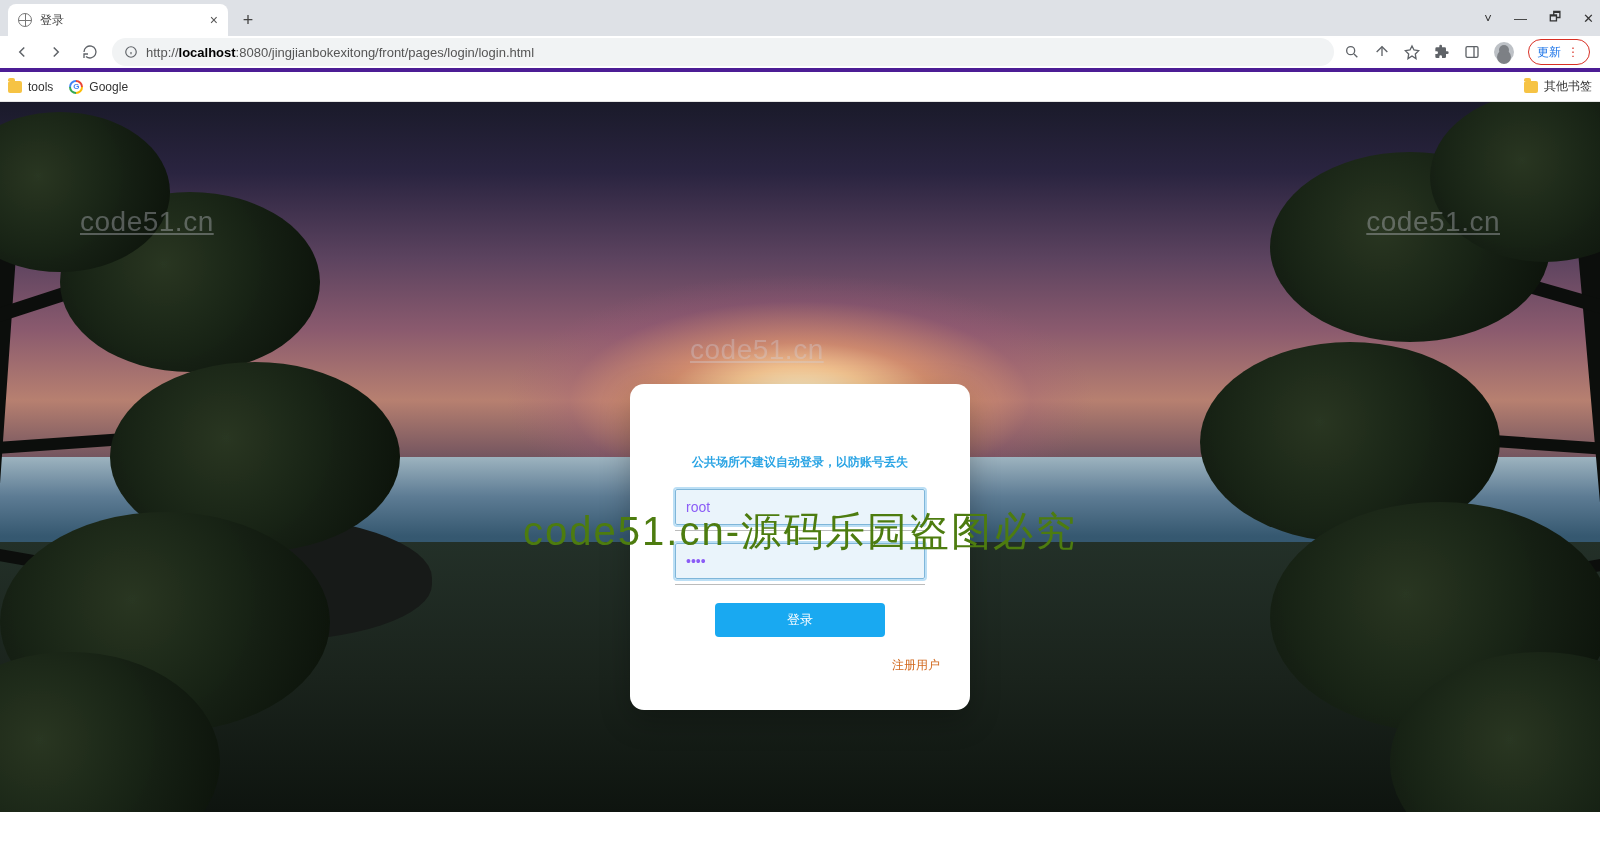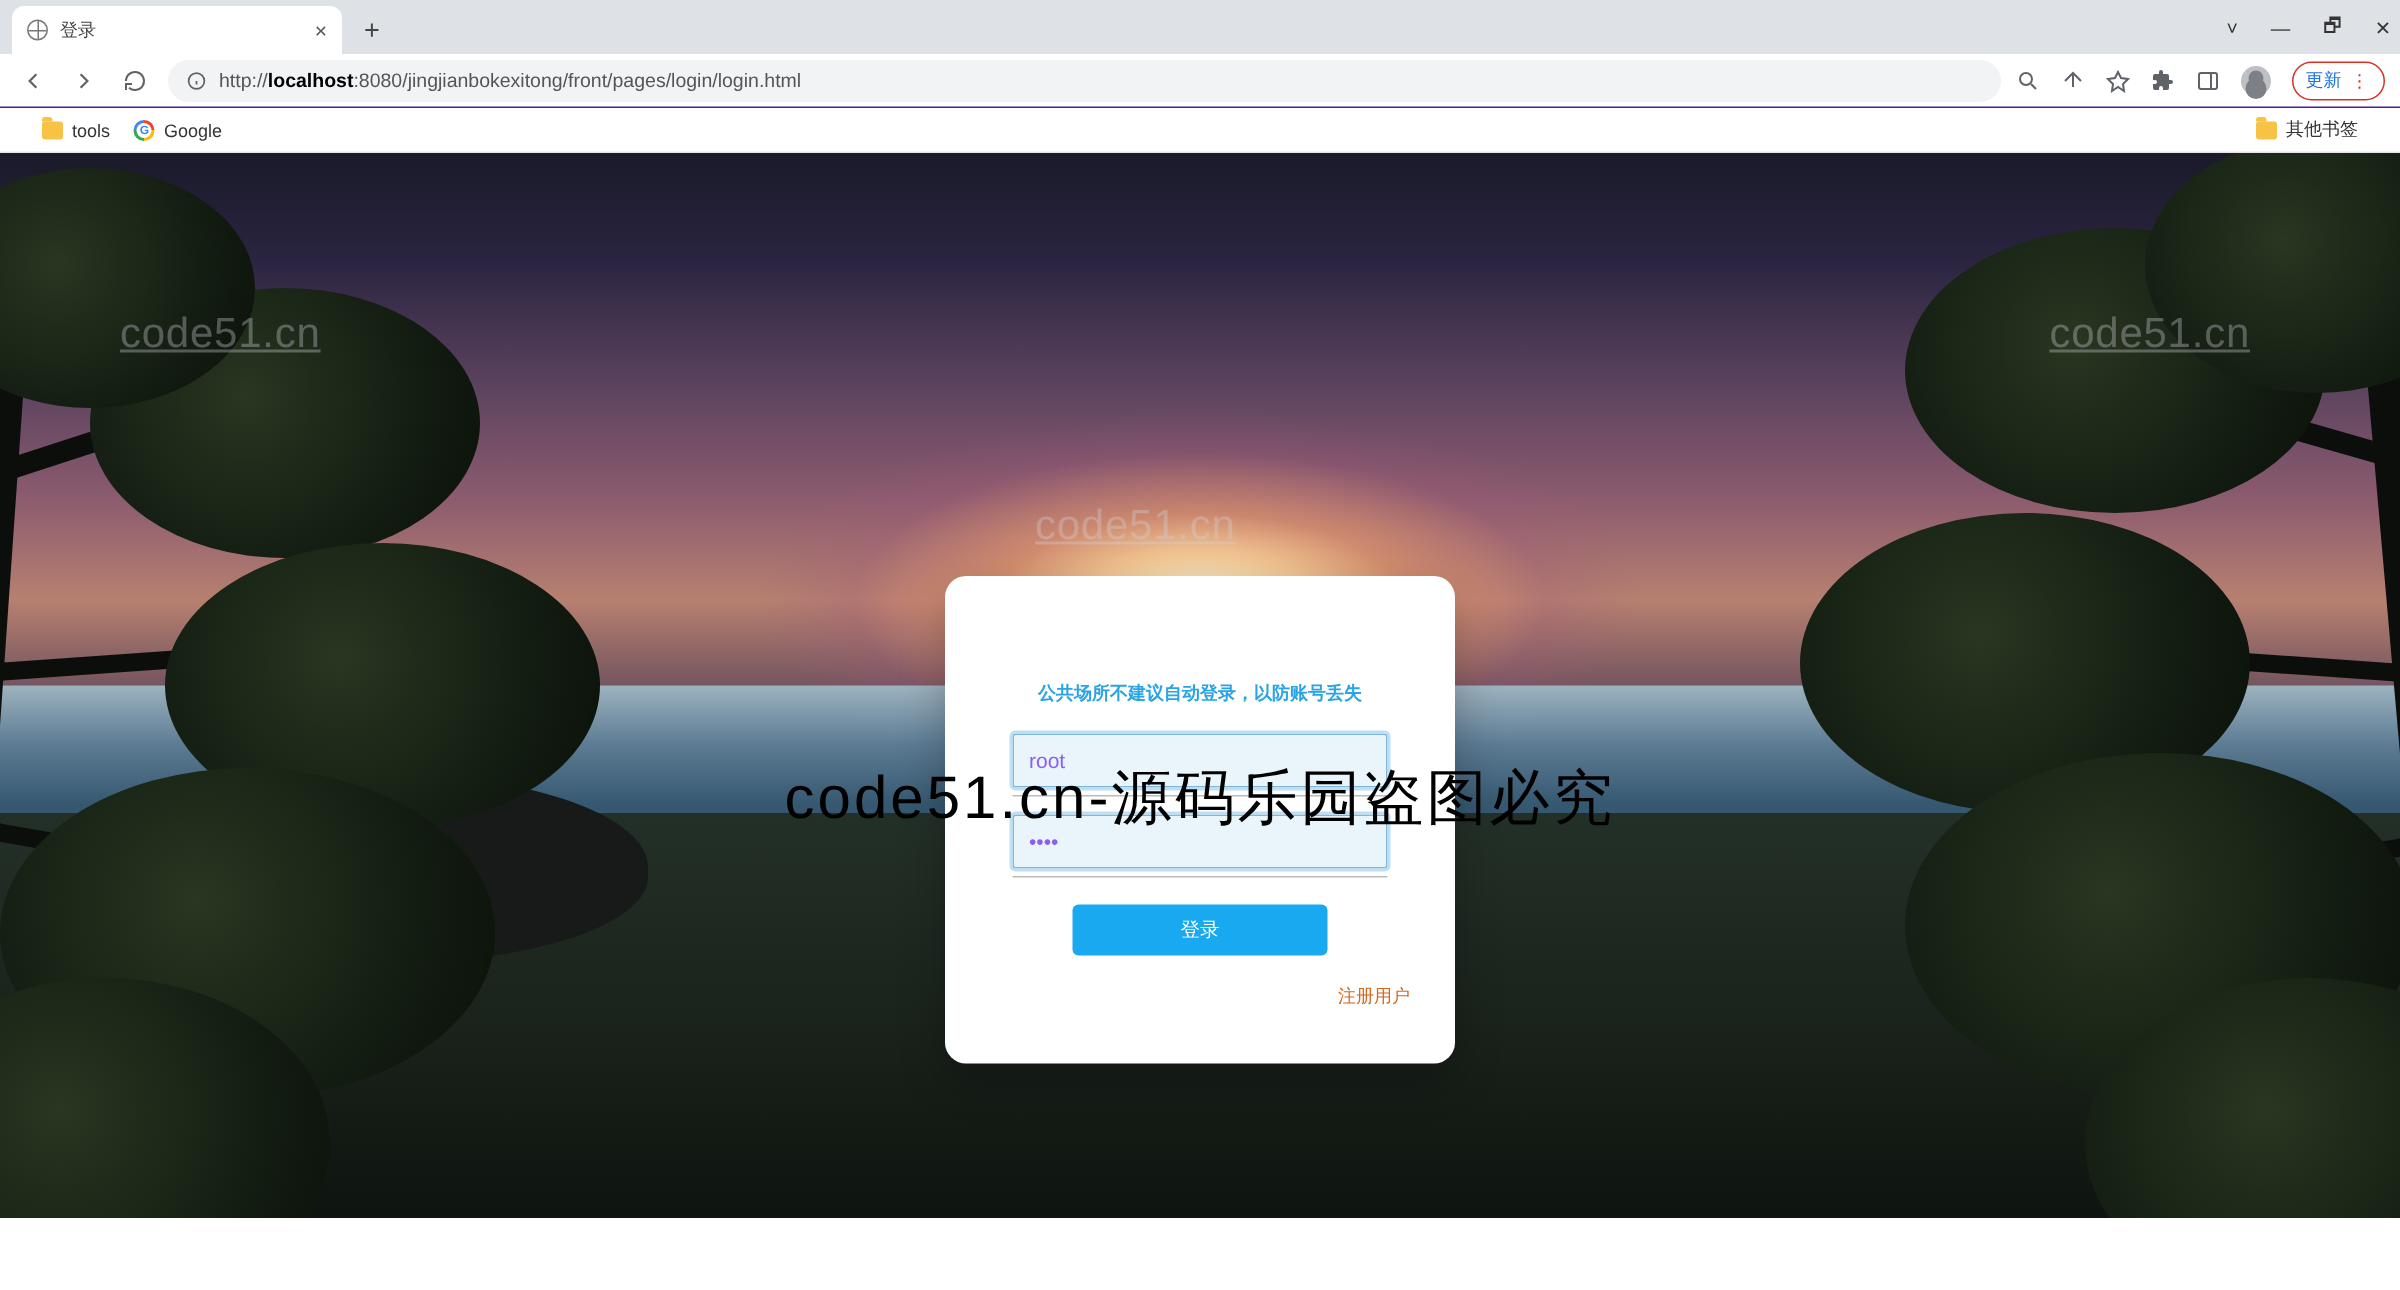--- a/index.html
+++ b/index.html
@@ -7,31 +7,31 @@
 
   
   .chrome { width:100%; height:812px; display:flex; flex-direction:column; }
   .tabbar { height:36px; background:#dee1e6; display:flex; align-items:flex-end; padding:0 8px; position:relative; }
   .tab { background:#fff; height:32px; min-width:220px; border-radius:8px 8px 0 0; display:flex; align-items:center; padding:0 10px; font-size:12px; color:#444; gap:8px; position:relative; }
   .tab .closex { margin-left:auto; font-size:14px; color:#555; cursor:pointer; }
   .newtab { width:28px; height:28px; display:flex; align-items:center; justify-content:center; color:#444; font-size:18px; margin-left:6px; margin-bottom:2px; cursor:pointer; }
   .win-controls { position:absolute; right:6px; top:0; height:36px; display:flex; align-items:center; gap:22px; color:#333; }
   .win-controls span { font-size:13px; cursor:pointer; }
 
-  .addrbar { height:36px; background:#fff; display:flex; align-items:center; padding:0 10px; gap:10px; border-bottom:1px solid #4c1d95; }
+  .addrbar { height:36px; background:#fff; display:flex; align-items:center; padding:0 10px; gap:10px; border-bottom:4px solid #4c1d95; }
   .navbtn { width:24px; height:24px; display:flex; align-items:center; justify-content:center; color:#5f6368; cursor:pointer; }
   .omnibox { flex:1; height:28px; background:#f1f3f4; border-radius:14px; display:flex; align-items:center; padding:0 12px; gap:8px; font-size:13px; color:#555; }
   .omnibox .url { flex:1; white-space:nowrap; overflow:hidden; text-overflow:ellipsis; }
   .omnibox .url b { color:#000; font-weight:600; }
   .right-icons { display:flex; align-items:center; gap:14px; color:#5f6368; }
   .right-icons span, .right-icons div { cursor:pointer; display:flex; align-items:center; justify-content:center; }
   .update-btn { border:1px solid #d93025; color:#1a73e8; border-radius:14px; height:26px; padding:0 10px 0 8px; font-size:12px; display:flex; align-items:center; gap:4px; }
   .update-btn::after { content:"⋮"; color:#d93025; margin-left:2px; }
 
-  .bookmarks { height:30px; background:#fff; display:flex; align-items:center; padding:0 28px; gap:16px; font-size:12px; color:#333; border-bottom:1px solid #e5e5e5; }
+  .bookmarks { height:30px; background:#fff; display:flex; align-items:center; padding:0 8px; gap:16px; font-size:12px; color:#333; border-bottom:1px solid #e5e5e5; }
   .bm { display:flex; align-items:center; gap:6px; cursor:pointer; }
   .bm-folder { width:14px; height:12px; background:#f6c344; border-radius:2px; position:relative; }
   .bm-folder::before { content:""; position:absolute; top:-3px; left:0; width:7px; height:3px; background:#f6c344; border-radius:2px 2px 0 0; }
   .bm-right { margin-left:auto;text-align:right; }
 
   
   .viewport { flex:1; position:relative; overflow:hidden; }
 
   
   .scene { position:absolute; inset:0; }
@@ -44,21 +44,21 @@
   .shore { position:absolute; left:0; right:0; bottom:0; height:38%; background:
     linear-gradient(180deg, #233028 0%, #1a231c 50%, #0e140f 100%); }
   .rocks { position:absolute; left:3%; bottom:24%; width:24%; height:18%; background:#1b1f1c; border-radius:40% 50% 45% 55%; filter:brightness(0.85); }
   .tree-left { position:absolute; left:-60px; top:30px; width:520px; height:760px; pointer-events:none; }
   .tree-right { position:absolute; right:-70px; top:10px; width:560px; height:780px; pointer-events:none; }
   .branch { position:absolute; background:#0c0e0c; border-radius:3px; }
   .foliage { position:absolute; background:radial-gradient(circle at 40% 40%, #2d3a26 0%, #1a2418 55%, #0e140d 100%); border-radius:50%; filter:contrast(1.05); }
 
   
   .wm { position:absolute; color:rgba(210,210,220,0.35); font-size:28px; font-weight:400; pointer-events:none; letter-spacing:0.5px;text-decoration:underline; }
-  .wm-red { position:absolute; left:50%; top:402px; transform:translateX(-50%); color:#000000; font-size:40px; font-weight:500; letter-spacing:2px; white-space:nowrap; pointer-events:none; z-index:50; }
+  .wm-red { position:absolute; left:50%; top:402px; transform:translateX(-50%); color:#4d7c0f; font-size:40px; font-weight:500; letter-spacing:2px; white-space:nowrap; pointer-events:none; z-index:50; }
 
   
   .card { position:absolute; left:50%; top:282px; transform:translateX(-50%); width:340px; background:#fff; border-radius:14px; padding:70px 30px 36px; box-shadow:0 10px 30px rgba(0,0,0,0.25); z-index:20; }
   .tip { text-align:center; color:#2aa4e4; font-size:12px; margin-bottom:18px;font-weight:bold; }
   .field { width:250px; height:36px; margin:0 auto 18px; position:relative; }
   .field input { width:100%; height:100%; border:1px solid #7fb6d9; background:#eaf4fb; outline:2px solid #bcdff5; outline-offset:0; border-radius:2px; padding:0 10px; font-size:14px; color:#8b5cf6; }
   .field::after { content:""; position:absolute; left:0; right:0; bottom:-6px; height:1px; background:#bcbcbc; }
   .login-btn { display:block; width:170px; height:34px; margin:24px auto 0; background:#19a9f1; color:#fff; border:none; border-radius:4px; font-size:13px; cursor:pointer; }
   .register { text-align:right; margin-top:18px; }
   .register a { color:#d2691e; font-size:12px; text-decoration:none; cursor:pointer; }

